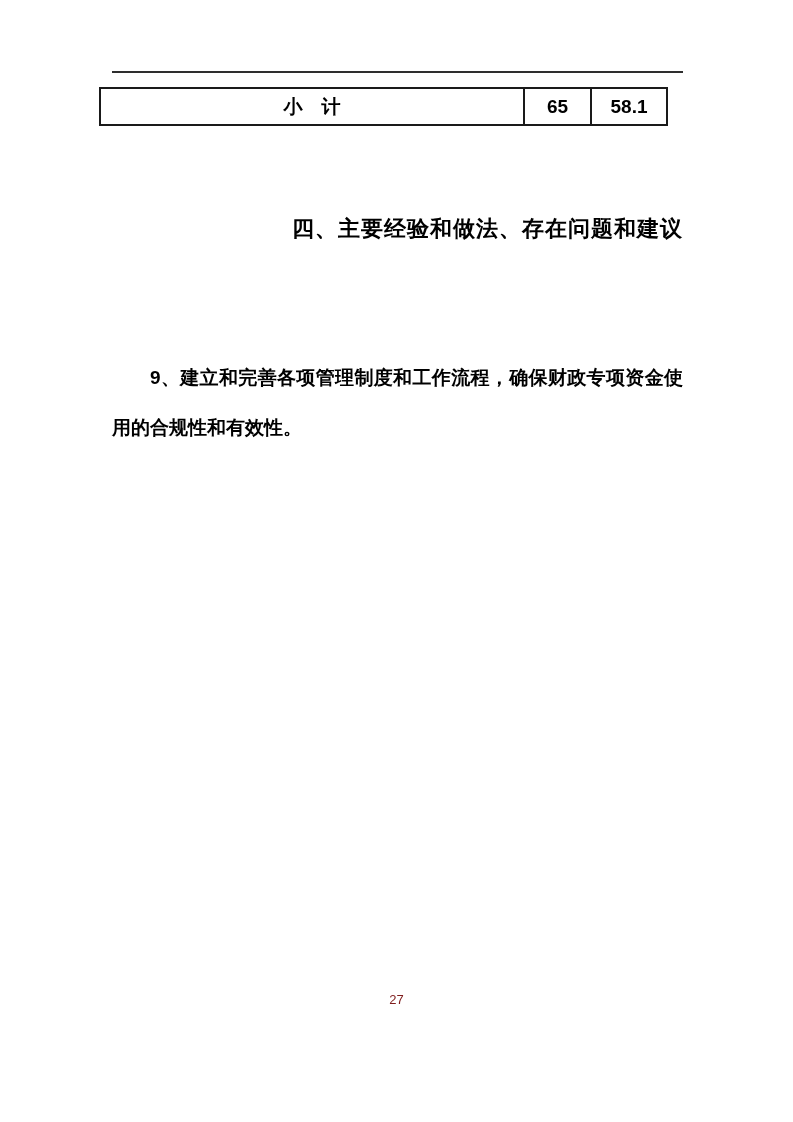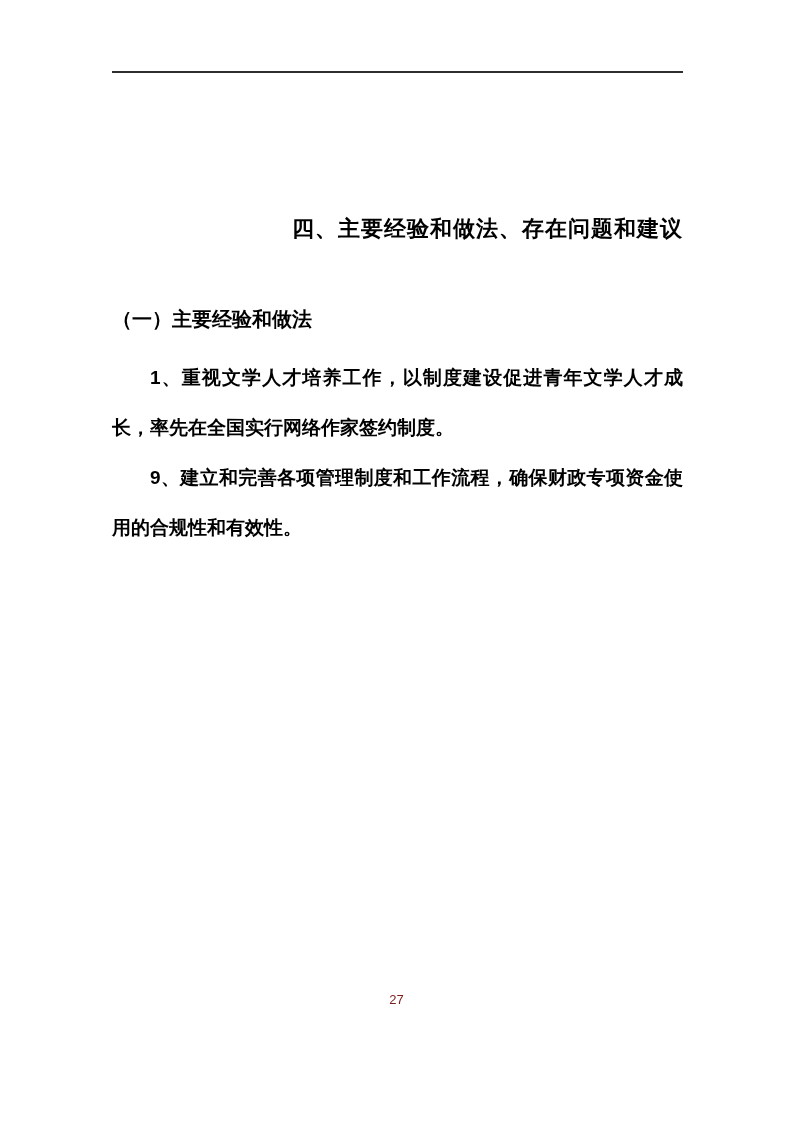--- a/index.html
+++ b/index.html
@@ -92,25 +92,32 @@
     color: #7f1d1d;
   }
 </style>
 </head>
 <body>
 
 <div class="page">
 
   <div class="header-rule"></div>
 
+  <table class="summary-table">
+    <tbody>
+      <tr>
+        <td class="col-label">小　计</td>
+        <td class="col-count">65</td>
+        <td class="col-amount">58.1</td>
+      </tr>
+    </tbody>
+  </table>
 
   <div class="section-heading">四、主要经验和做法、存在问题和建议</div>
 
-  <div class="subsection-heading">（一）主要经验和做法</div>
 
   <div class="body-text">
-    <p class="bold">1、重视文学人才培养工作，以制度建设促进青年文学人才成长，率先在全国实行网络作家签约制度。</p>
     <p class="bold">9、建立和完善各项管理制度和工作流程，确保财政专项资金使用的合规性和有效性。</p>
   </div>
 
   <div class="page-number">27</div>
 
 </div>
 
 </body></html>

